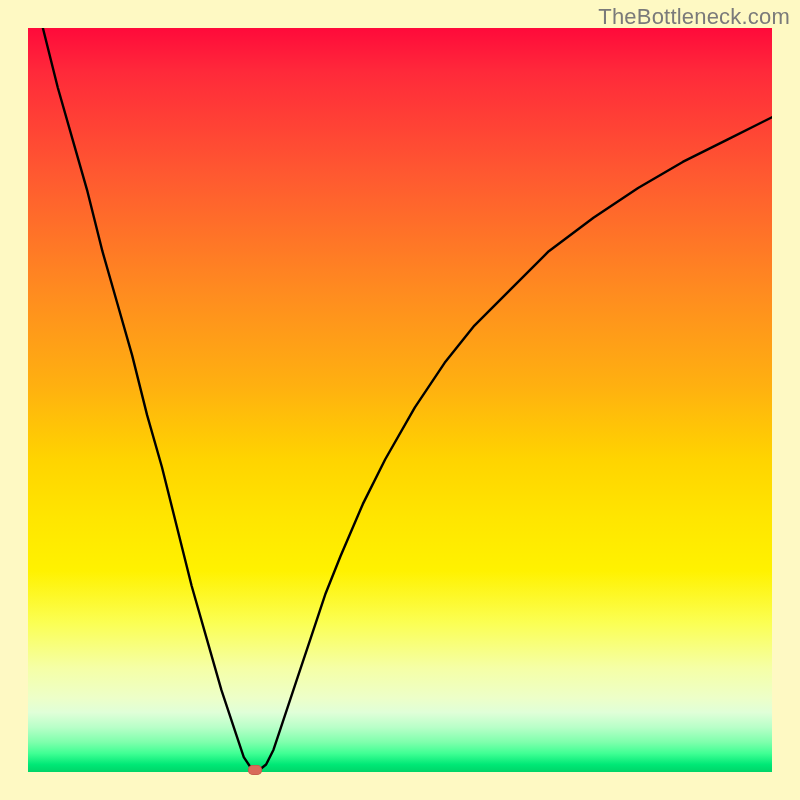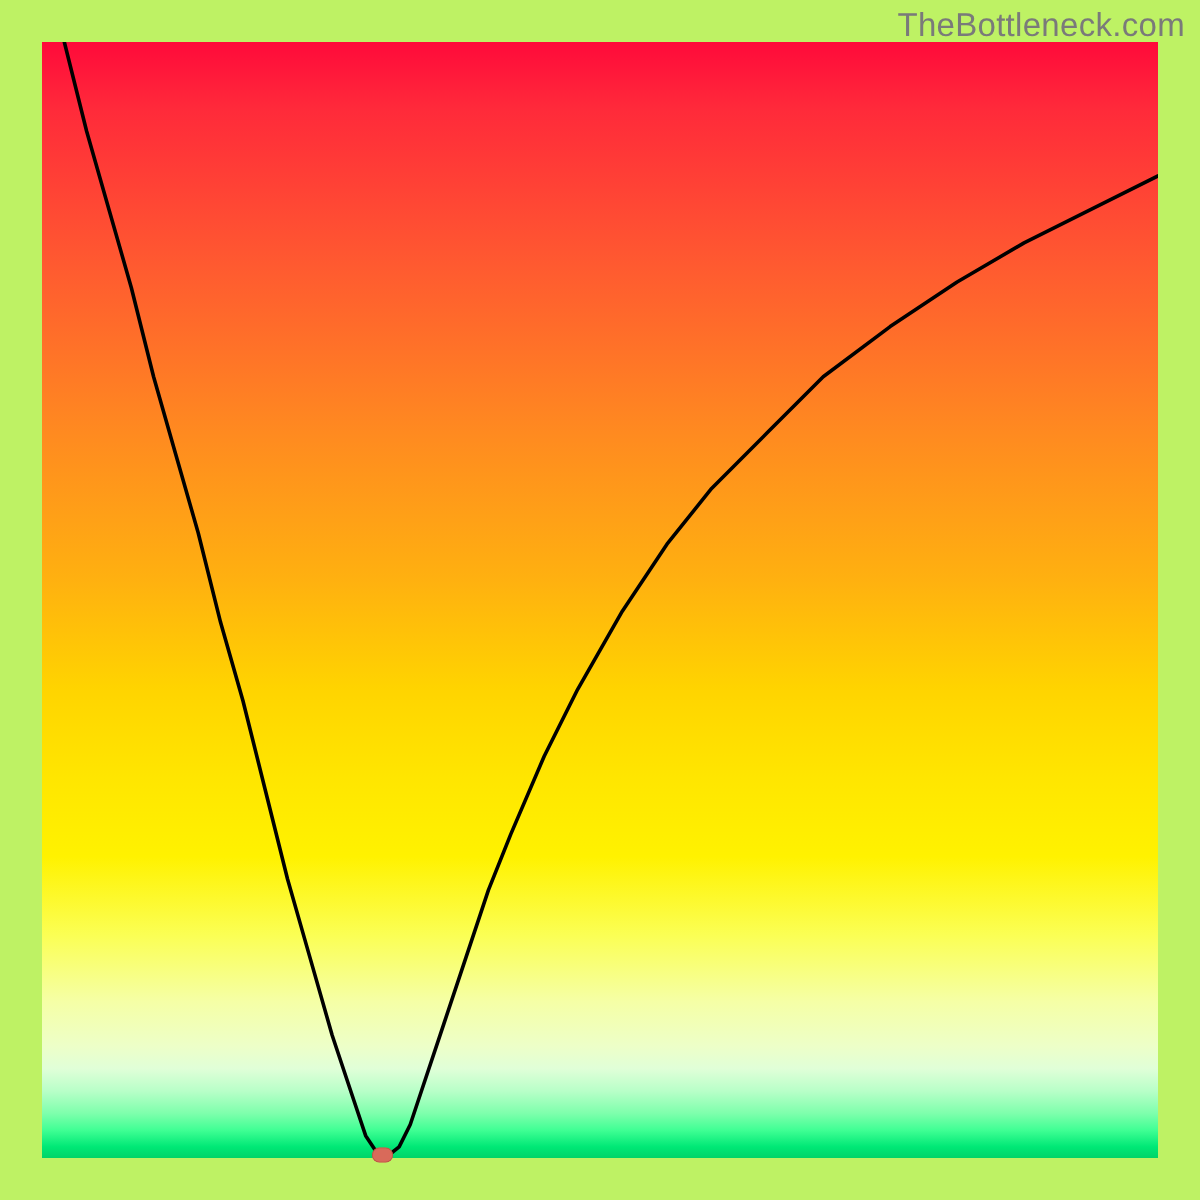--- a/index.html
+++ b/index.html
@@ -10,21 +10,21 @@
     background: #000;
     overflow: hidden;
     font-family: Arial, Helvetica, sans-serif;
   }
   .frame {
     position: absolute;
     top: 0;
     left: 0;
     width: 800px;
     height: 800px;
-    background: #bef264;
+    background: #fef9c3;
   }
   .plot-area {
     position: absolute;
     top: 28px;
     left: 28px;
     width: 744px;
     height: 744px;
     background: linear-gradient(to bottom,
       #ff0a3a 0%,
       #ff2a3a 6%,

